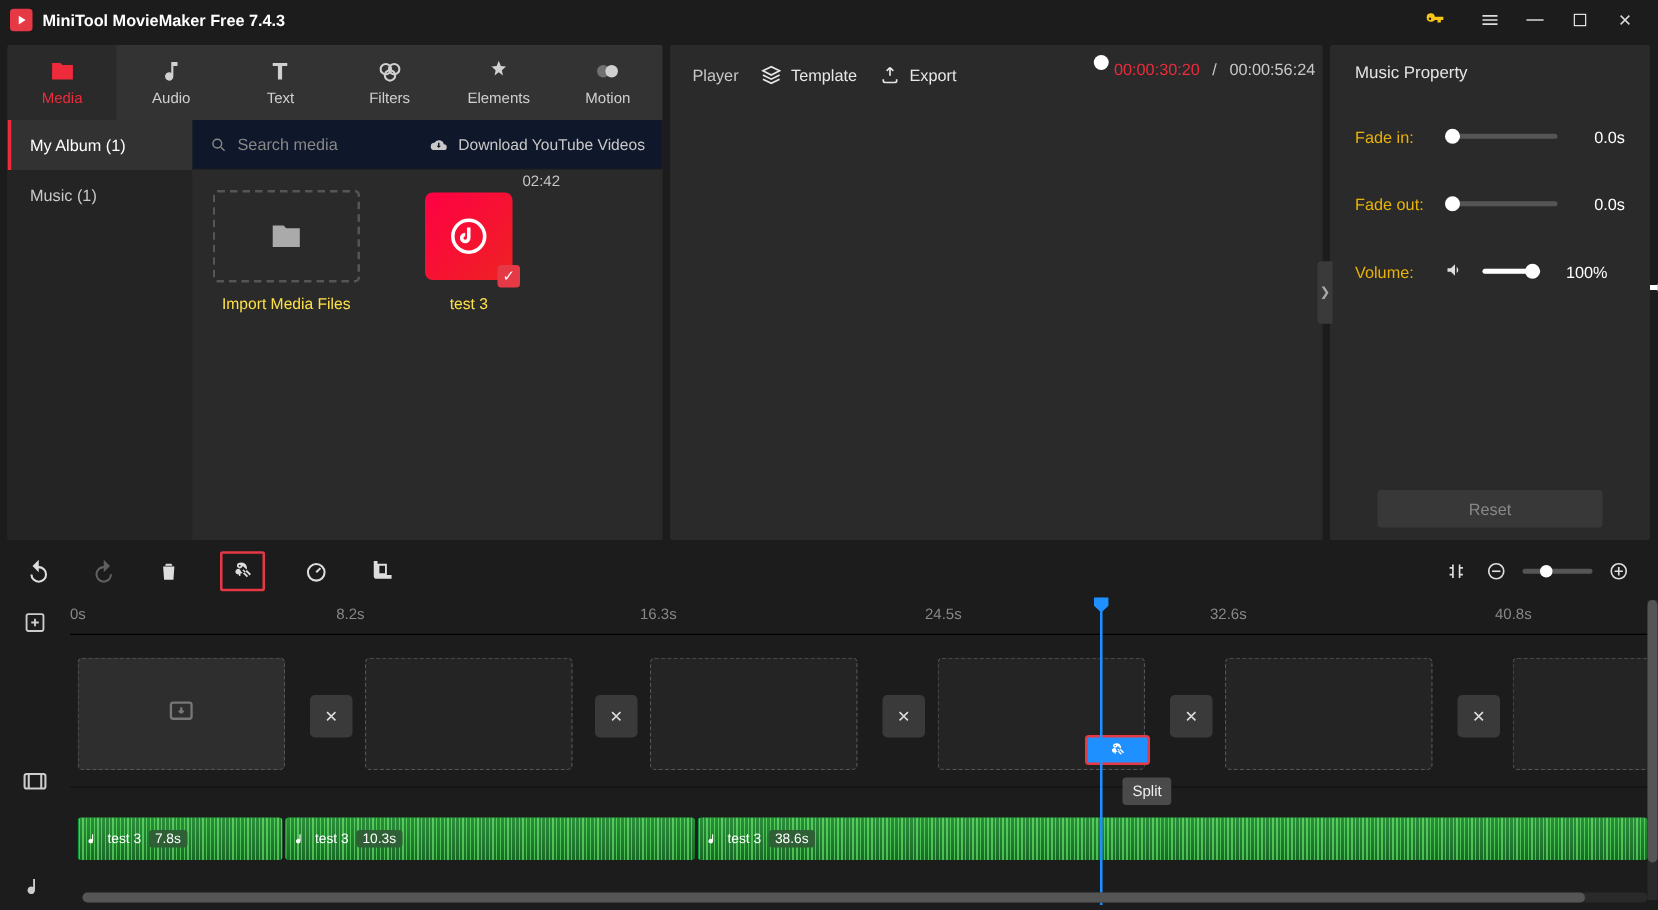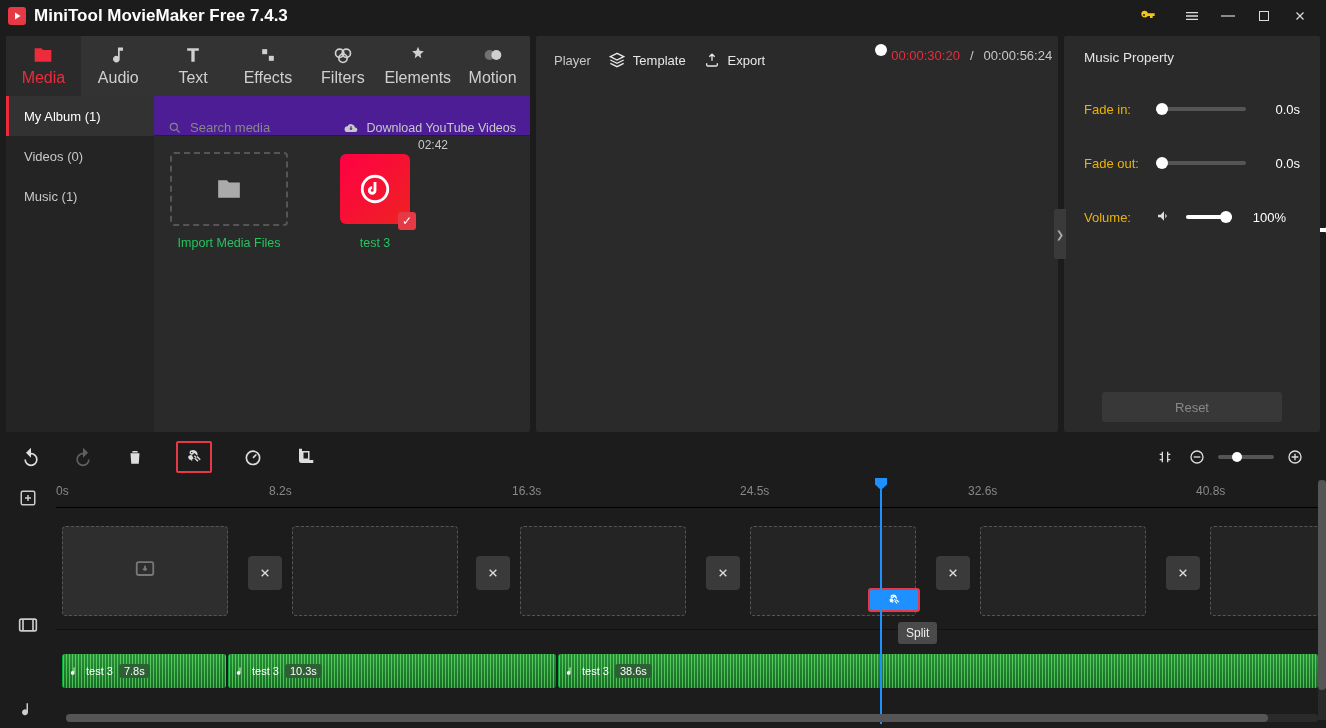--- a/index.html
+++ b/index.html
@@ -2,50 +2,50 @@
 <html><head>
 <meta charset="utf-8">
 <style>
   * { box-sizing: border-box; margin: 0; padding: 0; font-family: "Segoe UI", Arial, sans-serif; user-select: none; }
   body { background: #1c1c1c; width: 1326px; height: 728px; overflow: hidden; color: #c8c8c8; font-size: 13px; }
 
   
   .titlebar { height: 32px; background: #1c1c1c; display: flex; align-items: center; padding: 0 8px; }
   .titlebar .logo { width: 18px; height: 18px; background: #e63946; border-radius: 3px; display:flex; align-items:center; justify-content:center; margin-right: 8px;}
   .titlebar .logo svg { width:12px; height:12px; }
-  .titlebar .title { color: #fff; font-weight: 600; font-size: 17px; }
+  .titlebar .title { color: #fff; font-weight: 600; font-size: 13px; }
   .titlebar .spacer { flex: 1; }
   .titlebar .win-btn { width: 36px; height: 28px; display:flex; align-items:center; justify-content:center; color:#ddd; }
   .titlebar .key { color:#f5c518; margin-right:8px; }
 
   
   .upper { display: flex; height: 400px; padding: 4px 6px 0 6px; gap: 6px; }
 
   
   .left-pane { width: 524px; background: #2a2a2a; display:flex; flex-direction:column; border-radius:2px; overflow:hidden;}
   .tabstrip { background:#333; display:flex; height:60px; }
-  .tabstrip .tab { flex:1 1 0; display:flex; flex-direction:column; align-items:center; justify-content:center; gap:4px; color:#d0d0d0; font-size:16px; }
+  .tabstrip .tab { flex:1 1 0; display:flex; flex-direction:column; align-items:center; justify-content:center; gap:4px; color:#d0d0d0; font-size:12px; }
   .tabstrip .tab.active { color:#ed2b3b; background:#2a2a2a; }
   .tabstrip .tab svg { width:20px; height:20px; }
 
   .media-body { flex:1; display:flex; }
   .media-sidebar { width:148px; background:#242424; display:flex; flex-direction:column; }
   .media-sidebar .item { height:40px; display:flex; align-items:center; padding-left:18px; color:#c8c8c8; font-size:13px;}
   .media-sidebar .item.active { background:#323232; color:#fff; border-left:3px solid #ed2b3b; padding-left:15px;}
   .media-main { flex:1; display:flex; flex-direction:column; }
-  .search-row { height:40px; display:flex; align-items:flex-end; padding:0 14px; gap:2px; background:#4c1d95; border-bottom:1px solid #222;}
+  .search-row { height:40px; display:flex; align-items:center; padding:0 14px; gap:2px; background:#0f172a; border-bottom:1px solid #222;}
   .search-row .search { flex:1; display:flex; align-items:center; gap:8px; color:#888;}
   .search-row .dl { color:#c8c8c8; display:flex; align-items:center; gap:8px; font-size:12.5px;}
   .thumbs { padding:16px; display:flex; gap:28px; }
   .thumb { width:118px; text-align:center; }
   .thumb .box { width:118px; height:74px; border:2px dashed #555; border-radius:4px; display:flex; align-items:center; justify-content:center; color:#aaa; }
   .thumb .box.music { border:none; background:linear-gradient(135deg,#f04,#e22); position:relative; width:70px; height:70px; margin:2px auto; border-radius:6px;}
   .thumb .box.music .check { position:absolute; right:-6px; bottom:-6px; width:18px; height:18px; background:#e63946; border-radius:3px; display:flex; align-items:center; justify-content:center; color:#fff; font-size:12px;}
   .thumb .dur { position:absolute; top:-14px; right:-38px; color:#c8c8c8; font-size:12px;}
-  .thumb .cap { margin-top:10px; color:#22c55e; font-size:12.5px;}
+  .thumb .cap { margin-top:10px; color:#fde047; font-size:12.5px;}
   .thumb-wrap { position:relative; display:inline-block; }
 
   
   .player-pane { width: 522px; background:#2a2a2a; display:flex; flex-direction:row; border-radius:2px; padding:0 0 8px 0;}
   .player-header { height:48px; display:flex; align-items:center; padding:0 18px; gap:18px;}
   .player-header .label { flex:1; color:#c8c8c8; font-size:13px;}
   .hbtn { display:flex; align-items:center; gap:8px; color:#e8e8e8; font-size:13px;}
   .video { margin:0 40px; height:240px; background:#000; }
   .progress-row { display:flex; align-items:flex-start; gap:10px; padding:12px 18px 6px 18px;}
   .progress { flex:1; height:4px; background:#555; position:relative; border-radius:2px; }
@@ -172,27 +172,20 @@
         <span>Audio</span>
       </div>
       <div class="tab">
         <svg viewBox="0 0 24 24">
             <path d="M5 4h14v3h-5v13h-4V7H5z"></path>
           </svg>
         <span>Text</span>
       </div>
       <div class="tab">
         <svg viewBox="0 0 24 24">
-            <rect x="5" y="5" width="6" height="6"></rect>
-            <rect x="13" y="13" width="6" height="6"></rect>
-          </svg>
-        <span>Effects</span>
-      </div>
-      <div class="tab">
-        <svg viewBox="0 0 24 24">
             <circle cx="8" cy="10" r="5" fill="none" stroke="currentColor" stroke-width="2"></circle>
             <circle cx="16" cy="10" r="5" fill="none" stroke="currentColor" stroke-width="2"></circle>
             <circle cx="12" cy="16" r="5" fill="none" stroke="currentColor" stroke-width="2"></circle>
           </svg>
         <span>Filters</span>
       </div>
       <div class="tab">
         <svg viewBox="0 0 24 24">
             <path d="M12 2l2 5 5 .5-4 3.5 1 5-4-3-4 3 1-5-4-3.5 5-.5z"></path>
           </svg>
@@ -204,23 +197,20 @@
             <circle cx="8" cy="12" r="6" opacity=".4"></circle>
           </svg>
         <span>Motion</span>
       </div>
     </div>
 
     <div class="media-body">
       <div class="media-sidebar">
         <div class="item active">
             <span>My Album (1)</span>
-          </div>
-        <div class="item">
-            <span>Videos (0)</span>
           </div>
         <div class="item">
             <span>Music (1)</span>
           </div>
       </div>
       <div class="media-main">
         <div class="search-row">
           <div class="search">
             <svg width="14" height="14" viewBox="0 0 24 24">
                 <circle cx="10" cy="10" r="6" fill="none" stroke="currentColor" stroke-width="2"></circle>

